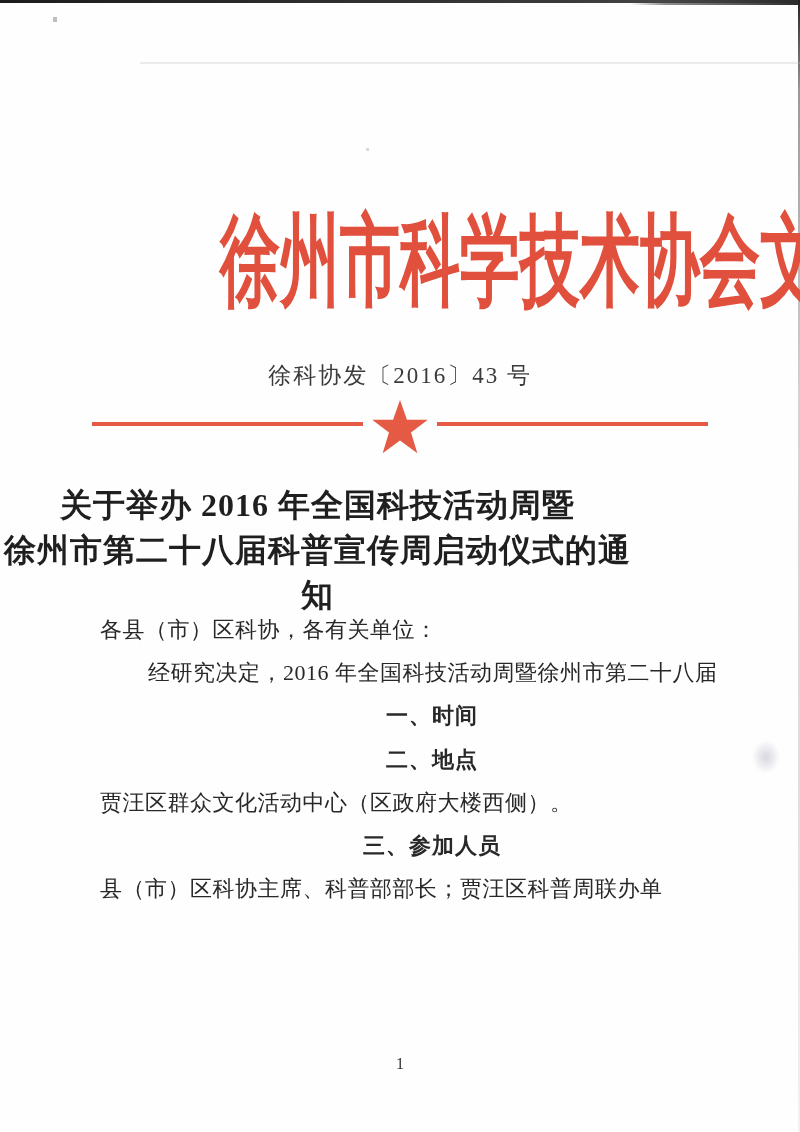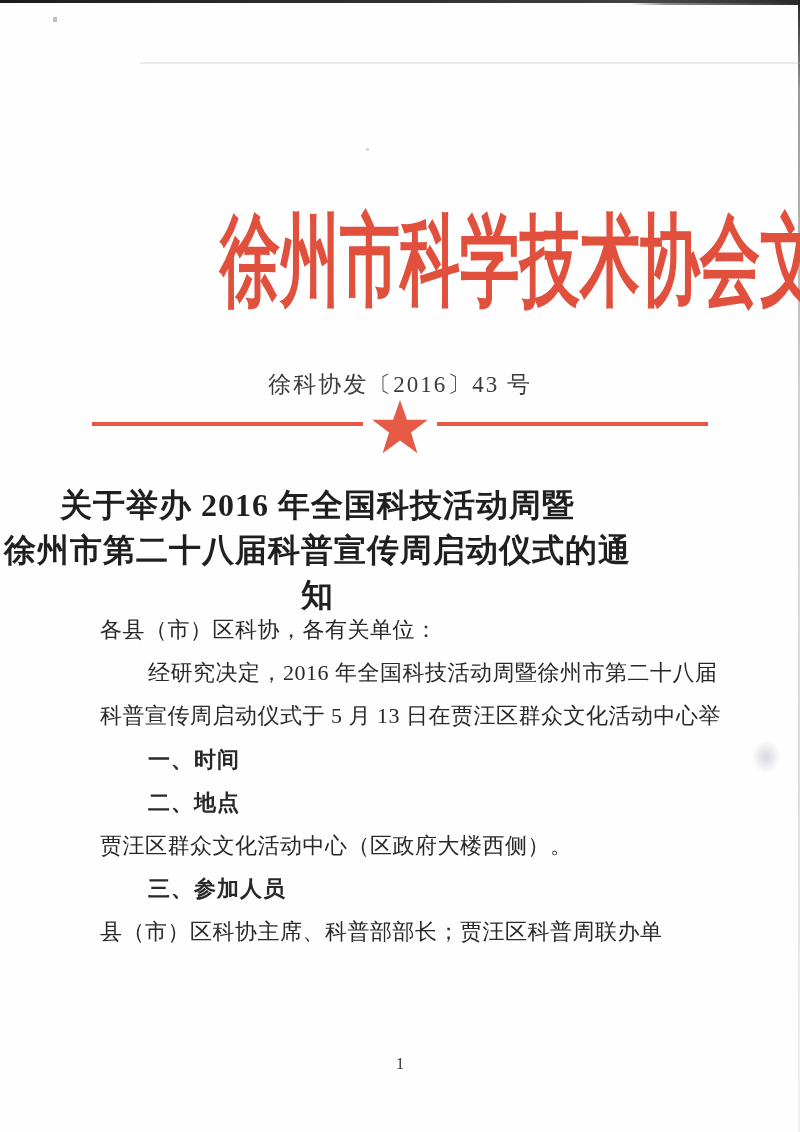--- a/index.html
+++ b/index.html
@@ -57,21 +57,21 @@
     font-family: "Liberation Serif", "DejaVu Serif", serif;
     color: #e0503c;
     transform: scaleX(0.60);
     transform-origin: 50% 0;
     letter-spacing: 0;
   }
 
   .doc-number {
     position: absolute; top: 360px; left: 0; width: 800px;
     text-align: center;
-    font-size: 23px; color: #3b3b3b; letter-spacing: 2px; margin-top: 9px;
+    font-size: 23px; color: #3b3b3b; letter-spacing: 2px;
   }
 
   
   .red-rule-left {
     position: absolute; left: 92px; top: 422px; width: 271px; height: 4px;
     background: #e55a45;
   }
   .red-rule-right {
     position: absolute; left: 437px; top: 422px; width: 271px; height: 4px;
     background: #e55a45;
@@ -92,21 +92,21 @@
   
   .doc-body {
     position: absolute; top: 608px; left: 100px; width: 616px;
     font-size: 22px; color: #282828;
     font-family: "Liberation Serif", "DejaVu Serif", serif;
   }
   .doc-body .line {
     line-height: 43.2px; height: 43.2px; white-space: nowrap;
     letter-spacing: 0.5px;
   }
-  .doc-body .indent { padding-left: 48px; }
+  .doc-body .indent { padding-left: 48px; text-align: center; }
   .doc-body .heading {
     font-weight: bold;
     font-family: Liberation Serif, serif;
     letter-spacing: 1px;
   }
 
   .page-number {
     position: absolute; top: 1055px; left: 0; width: 800px;
     text-align: center; font-size: 16px; color: #333;
   }
@@ -137,21 +137,20 @@
   </svg>
 
   <div class="doc-title">
     <div>关于举办 2016 年全国科技活动周暨</div>
     <div>徐州市第二十八届科普宣传周启动仪式的通知</div>
   </div>
 
   <div class="doc-body">
     <div class="line">各县（市）区科协，各有关单位：</div>
     <div class="line indent">经研究决定，2016 年全国科技活动周暨徐州市第二十八届</div>
-    <div class="line">科普宣传周启动仪式于 5 月 13 日在贾汪区群众文化活动中心举</div>
     <div class="line indent heading">一、时间</div>
     <div class="line indent heading">二、地点</div>
     <div class="line">贾汪区群众文化活动中心（区政府大楼西侧）。</div>
     <div class="line indent heading">三、参加人员</div>
     <div class="line">县（市）区科协主席、科普部部长；贾汪区科普周联办单</div>
   </div>
 
   <div class="page-number">1</div>
 
 </div>

